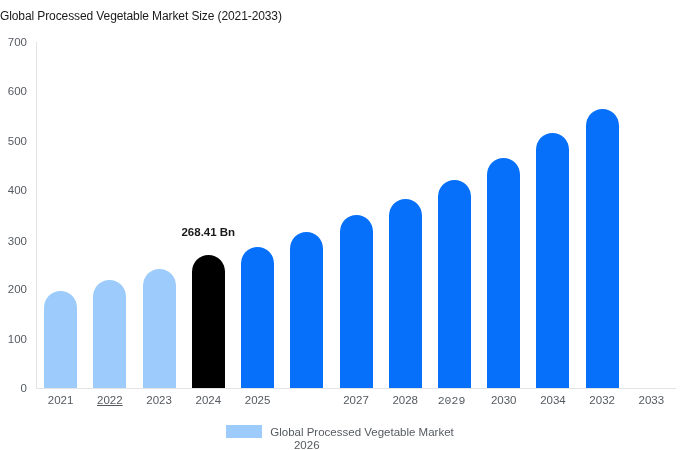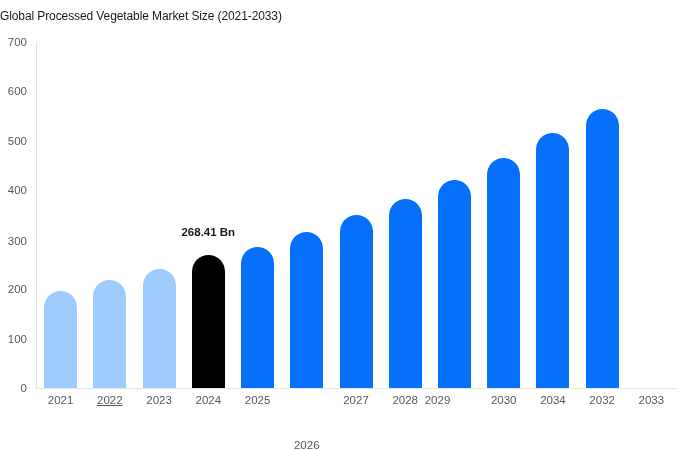--- a/index.html
+++ b/index.html
@@ -178,21 +178,27 @@
 
   <div id="x-tick-layer">
       <div class="x-tick" style="left: 44.1154px;">2021</div>
       <div class="x-tick" style="left: 93.3462px; text-decoration: underline;">2022</div>
       <div class="x-tick" style="left: 142.577px;">2023</div>
       <div class="x-tick" style="left: 191.808px;">2024</div>
       <div class="x-tick" style="left: 241.038px;">2025</div>
       <div class="x-tick" style="left: 290.269px; margin-top: 45px;">2026</div>
       <div class="x-tick" style="left: 339.5px;">2027</div>
       <div class="x-tick" style="left: 388.731px;">2028</div>
-      <div class="x-tick" style="left: 421px;">2029</div>
+      <div class="x-tick" style="left: 435px; font-family: Liberation Mono, monospace;">2029</div>
       <div class="x-tick" style="left: 487.192px;">2030</div>
       <div class="x-tick" style="left: 536.423px;">2034</div>
       <div class="x-tick" style="left: 585.654px;">2032</div>
       <div class="x-tick" style="left: 634.885px;">2033</div>
     </div>
 
+  <div id="legend">
+    <div class="legend-entry">
+      <span class="legend-swatch" style="background: rgb(157, 203, 251);"></span>
+      <span class="legend-label">Global Processed Vegetable Market</span>
+    </div>
+  </div>
 
 </div>
 
 </body></html>

